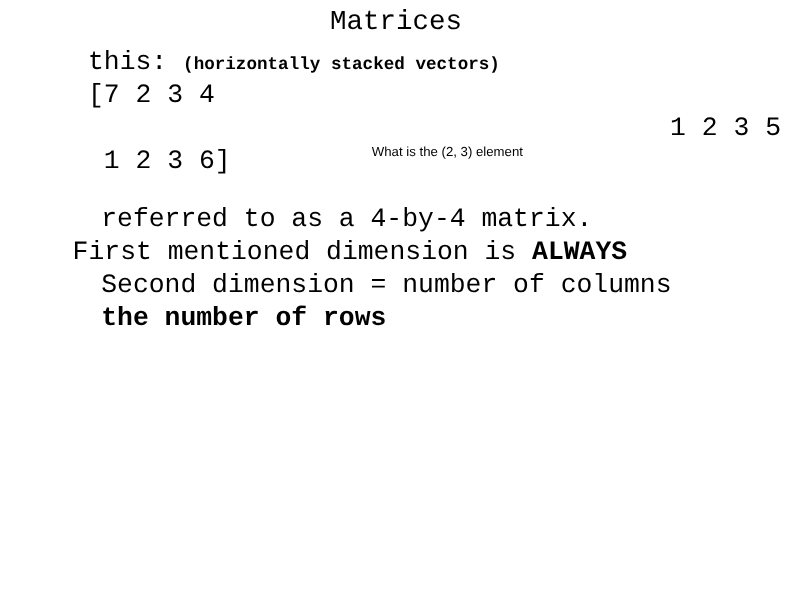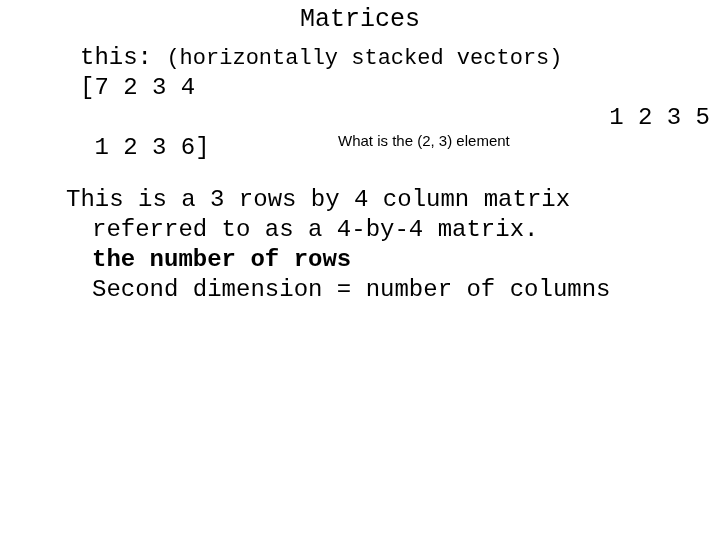--- a/index.html
+++ b/index.html
@@ -30,33 +30,34 @@
     display:inline-block;
     width:26px;
   }
   .indent{
     padding-left:46px;
   }
   .mono{
     font-family:"Courier New",Courier,monospace;
   }
   .sub{
-    font-size:22px;
+    font-size:16px;
+    font-weight:bold;
   }
   .matrix-block{
     margin-left:46px;
     position:relative;
   }
   .question{
     position:absolute;
     left:338px;
     top:132px;
     width:260px;
     font-family:Arial,Helvetica,sans-serif;
-    font-size:15px;
+    font-size:12px;
     line-height:1.15;
   }
   .para{
     margin-top:22px;
     margin-left:32px;
   }
   .hang{
     padding-left:26px;
     text-indent:-26px;
   }
@@ -74,25 +75,27 @@
     <span class="sub">(horizontally stacked vectors)</span>
   </div>
 
   <div class="matrix-block mono">
     <div style="white-space: pre;">[7 2 3 4</div>
     <div style="white-space: pre; text-align: right;"> 1 2 3 5</div>
     <div style="white-space: pre;"> 1 2 3 6]</div>
   </div>
 
   <div class="para mono">
-    <div class="hang">This is a 3 rows by 4 column matrix</div>
     <div style="padding-left:26px">referred to as a 4-by-4 matrix.</div>
+    <div class="hang">
+      <span>First mentioned dimension is </span><b>ALWAYS</b>
+    </div>
+    <div style="padding-left:26px">Second dimension = number of columns</div>
     <div style="padding-left:26px">
       <b>the number of rows</b>
     </div>
-    <div style="padding-left:26px">Second dimension = number of columns</div>
   </div>
 
 </div>
 
 <div class="question">
   <div>What is the (2, 3) element</div>
 </div>
 
 </body></html>

